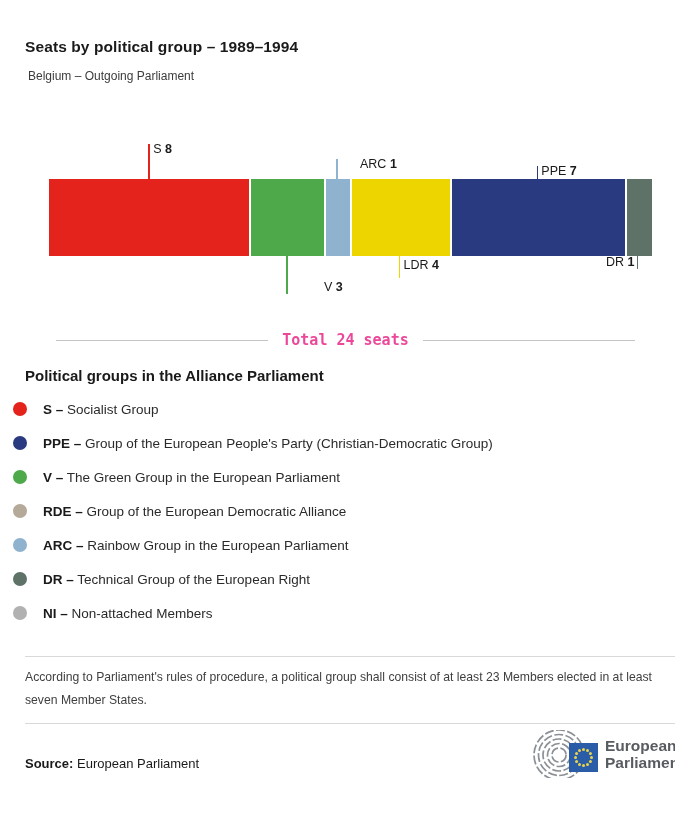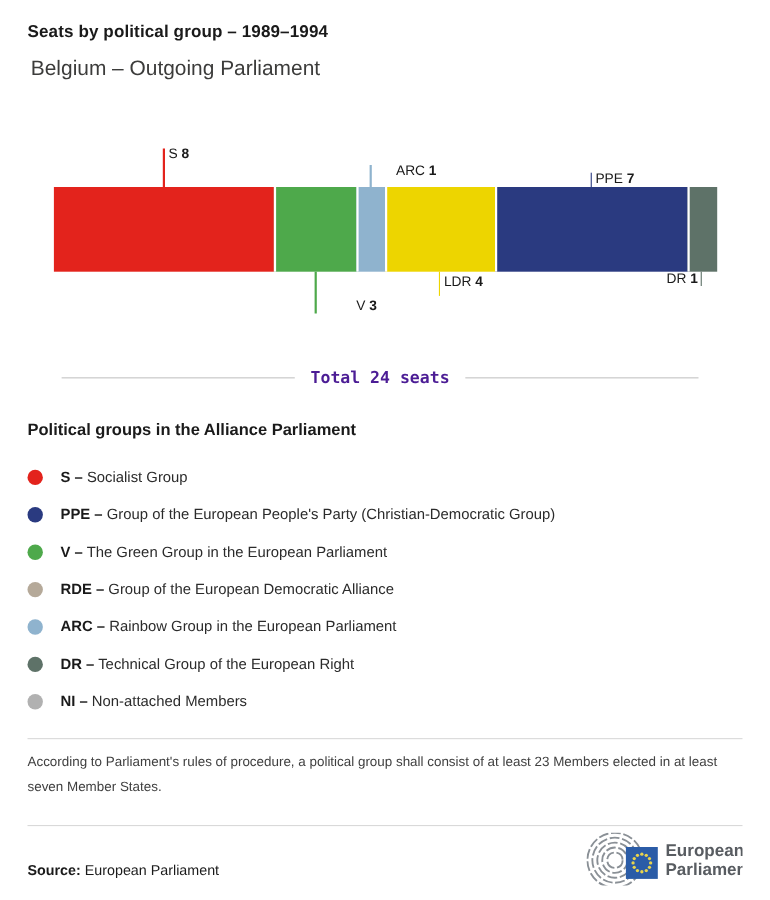--- a/index.html
+++ b/index.html
@@ -1,35 +1,35 @@
 <!DOCTYPE html>
 <html><head>
 <meta charset="utf-8">
 <style>
   html,body{margin:0;padding:0;background:#fff;}
   .page{position:relative;width:700px;height:818px;background:#fff;overflow:hidden;
         font-family:"Liberation Sans", sans-serif;color:#1a1a1a;}
-  .title{margin:0;padding:21px 25px 0 25px;font-size:15.5px;font-weight:700;color:#1a1a1a;letter-spacing:.1px;}
-  .subtitle{margin:13px 0 0 0;padding-left:28px;font-size:19px;font-weight:400;color:#3c3c3b;}
+  .title{margin:0;padding:38px 25px 0 25px;font-size:15.5px;font-weight:700;color:#1a1a1a;letter-spacing:.1px;}
+  .subtitle{margin:13px 0 0 0;padding-left:28px;font-size:12px;font-weight:400;color:#3c3c3b;}
   .chart{position:relative;height:180px;margin-top:43px;}
   .seg{position:absolute;top:53px;height:77px;}
   .tick{position:absolute;width:1.5px;}
   .clbl{position:absolute;font-size:12.5px;white-space:nowrap;color:#1a1a1a;}
   .clbl b{font-weight:700;}
   .divider{display:flex;align-items:center;margin:21px 65px 0 56px;}
   .dl{flex:1;height:1px;background:#c4c4c4;}
-  .divider .dtext{margin:16px 14px;font-family:"DejaVu Sans Mono", monospace;font-weight:700;font-size:15px;color:#4c1d95;white-space:nowrap;}
+  .divider .dtext{margin:4px 14px;font-family:"DejaVu Sans Mono", monospace;font-weight:700;font-size:15px;color:#ec4899;white-space:nowrap;}
   .legend-head{margin:14px 0 0 0;padding-left:25px;font-size:15px;font-weight:700;color:#1a1a1a;}
   .legend{list-style:none;margin:8px 0 0 0;padding:0;}
-  .legend li{display:flex;align-items:flex-end;height:34px;padding-left:25px;}
+  .legend li{display:flex;align-items:center;height:34px;padding-left:13px;}
   .dot{width:14px;height:14px;border-radius:50%;margin-right:16px;flex:0 0 auto;}
   .ltext{font-size:13.5px;color:#2b2b2b;}
   .ltext b{font-weight:700;color:#1a1a1a;}
   .note{margin:26px 25px 0 25px;border-top:1px solid #d9d9d9;border-bottom:1px solid #d9d9d9;
-        padding:9px 0 24px 0;font-size:12.2px;line-height:1.85;color:#3f3f3f;max-width:650px;}
+        padding:9px 0 12px 0;font-size:12.2px;line-height:1.85;color:#3f3f3f;max-width:650px;}
   .footer{position:relative;margin:4px 25px 0 25px;height:52px;}
   .source{position:absolute;left:0;bottom:9px;font-size:13px;color:#1a1a1a;text-align:center;}
   .source b{font-weight:700;}
   .logo{position:absolute;right:0;top:2px;}
 </style>
 </head>
 <body>
 
 <div class="page">
 

